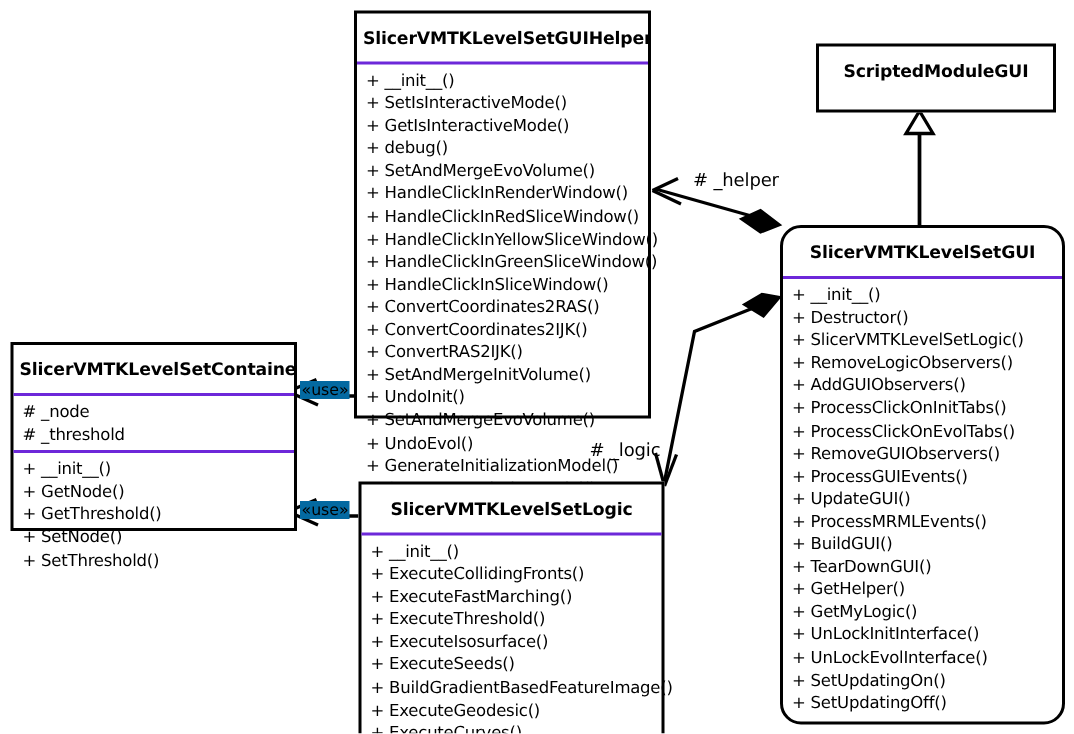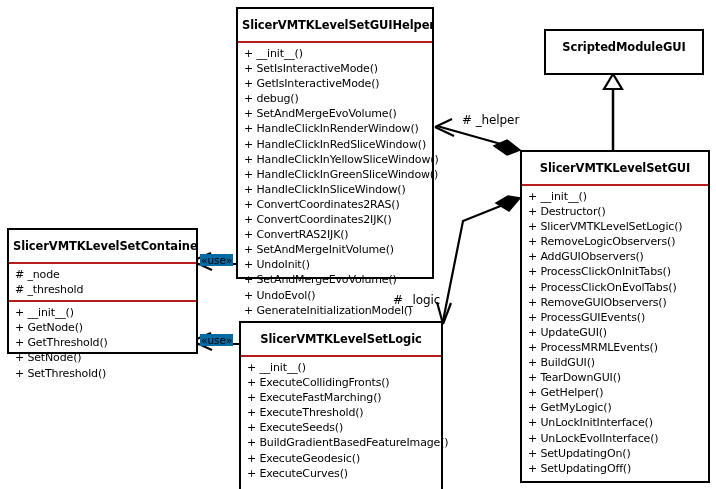--- a/index.html
+++ b/index.html
@@ -27,21 +27,21 @@
     text-align: center;
     font-weight: bold;
     font-size: 11.5px;
     color: #000000;
     padding: 9px 4px 9px 4px;
     letter-spacing: -0.1px;
     white-space: nowrap;
     overflow: hidden;
   }
   .compartment {
-    border-top: 2px solid #b91c1c;
+    border-top: 2px solid #6d28d9;
     padding: 3px 12px 3px 0;
   }
   .member {
     font-size: 11px;
     color: #000000;
     padding: 0 4px 0 6px;
     line-height: 15.1px;
     white-space: nowrap;
     letter-spacing: -0.15px;
   }
@@ -146,21 +146,21 @@
       <div class="member">+ UndoEvol()</div>
       <div class="member">+ GenerateInitializationModel()</div>
       <div class="member">+ GenerateEvolutionModel()</div>
     </div>
   </div>
 
   <div class="uml-class" style="left:544px; top:29px; width:160px; height:46px;">
     <div class="class-title">ScriptedModuleGUI</div>
   </div>
 
-  <div class="uml-class" style="left:520px; top:150px; width:190px; height:333px;">
+  <div class="uml-class" style="left:520px; top:150px; width:190px; height:333px;border-radius:14px;">
     <div class="class-title">SlicerVMTKLevelSetGUI</div>
     <div class="compartment">
       <div class="member">+ __init__()</div>
       <div class="member">+ Destructor()</div>
       <div class="member">+ SlicerVMTKLevelSetLogic()</div>
       <div class="member">+ RemoveLogicObservers()</div>
       <div class="member">+ AddGUIObservers()</div>
       <div class="member">+ ProcessClickOnInitTabs()</div>
       <div class="member">+ ProcessClickOnEvolTabs()</div>
       <div class="member">+ RemoveGUIObservers()</div>
@@ -194,20 +194,21 @@
     </div>
   </div>
 
   <div class="uml-class" style="left:239px; top:321px; width:204px; height:182px;">
     <div class="class-title">SlicerVMTKLevelSetLogic</div>
     <div class="compartment">
       <div class="member">+ __init__()</div>
       <div class="member">+ ExecuteCollidingFronts()</div>
       <div class="member">+ ExecuteFastMarching()</div>
       <div class="member">+ ExecuteThreshold()</div>
+      <div class="member">+ ExecuteIsosurface()</div>
       <div class="member">+ ExecuteSeeds()</div>
       <div class="member">+ BuildGradientBasedFeatureImage()</div>
       <div class="member">+ ExecuteGeodesic()</div>
       <div class="member">+ ExecuteCurves()</div>
 
     </div>
   </div>
 
 </div>
 

